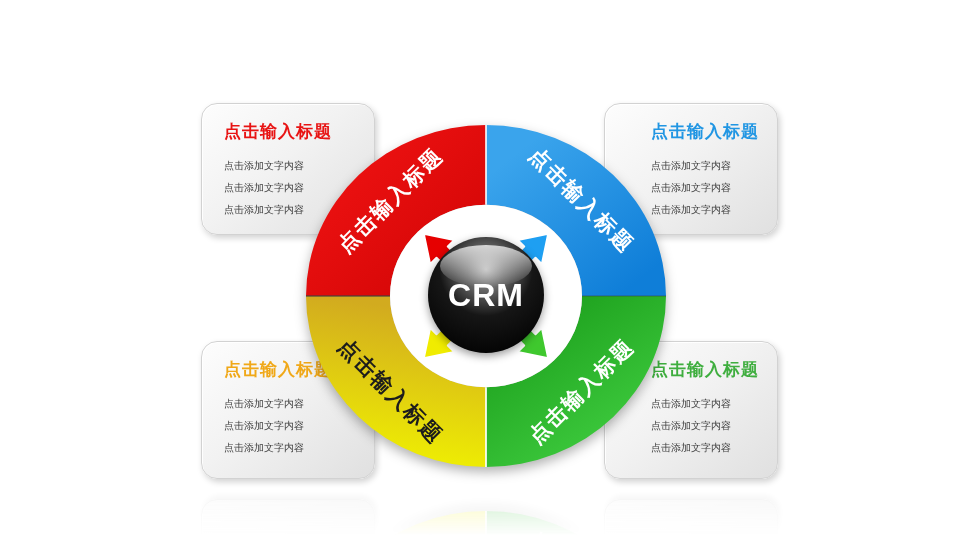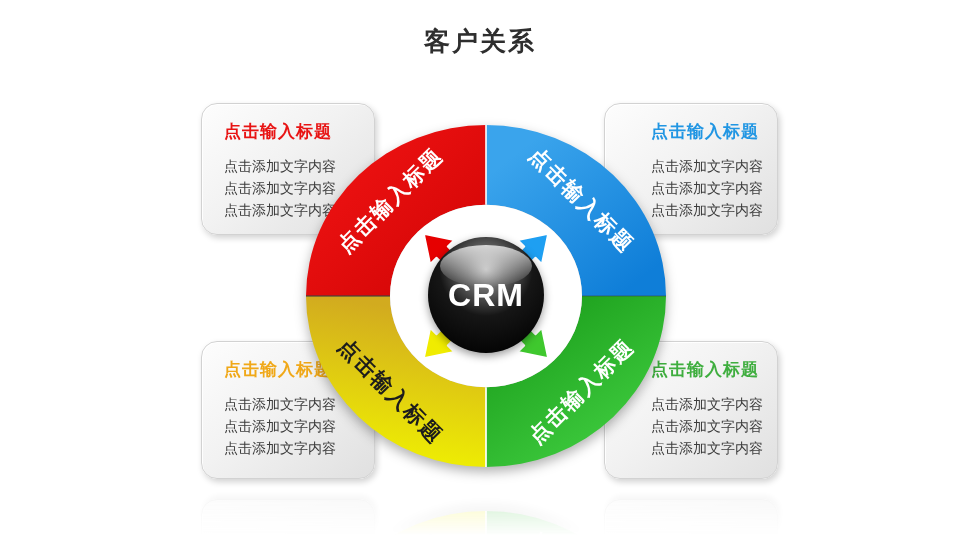--- a/index.html
+++ b/index.html
@@ -19,21 +19,21 @@
     background:linear-gradient(140deg,#fdfdfd 0%,#f2f2f2 45%,#e0e0e0 100%);
     border:1px solid #d2d2d2;
     box-shadow:2px 3px 6px rgba(0,0,0,0.18), inset 1px 1px 0 rgba(255,255,255,0.9);
     z-index:1;
   }
   .callout.tl{left:201px;top:103px;height:130px;}
   .callout.tr{left:604px;top:103px;height:130px;}
   .callout.bl{left:201px;top:341px;height:136px;}
   .callout.br{left:604px;top:341px;height:136px;}
   .callout .c-title{font-size:17px;font-weight:bold;margin:16px 0 12px 22px;letter-spacing:1px;}
-  .callout .c-line{font-size:14px;color:#3c3c3c;margin-left:22px;line-height:22px;}
+  .callout .c-line{font-size:10px;color:#3c3c3c;margin-left:22px;line-height:22px;}
   .callout.tr .c-title,.callout.br .c-title{margin-left:46px;}
   .callout.tr .c-line,.callout.br .c-line{margin-left:46px;}
   .callout.tl .c-title{color:#e81414;}
   .callout.tr .c-title{color:#2196e3;}
   .callout.bl .c-title{color:#f0a818;}
   .callout.br .c-title{color:#3fae3f;}
   
   #ringsvg{position:absolute;left:276px;top:96px;width:420px;height:400px;z-index:2;}
   .ring-group{filter:drop-shadow(0px 5px 6px rgba(0,0,0,0.30));}
   .seg-label{font-size:21px;font-weight:bold;letter-spacing:2px;}
@@ -49,21 +49,20 @@
   #reflection .clone{
     position:absolute;left:0;top:0;width:960px;height:490px;
     transform:scaleY(-1);transform-origin:center;
   }
 </style>
 </head>
 <body>
 
 <div id="stage">
 
-  <div class="slide-title">客户关系</div>
 
   <div class="callout tl">
     <div class="c-title">点击输入标题</div>
     <div class="c-line">点击添加文字内容</div>
     <div class="c-line">点击添加文字内容</div>
     <div class="c-line">点击添加文字内容</div>
   </div>
 
   <div class="callout tr">
     <div class="c-title">点击输入标题</div>

